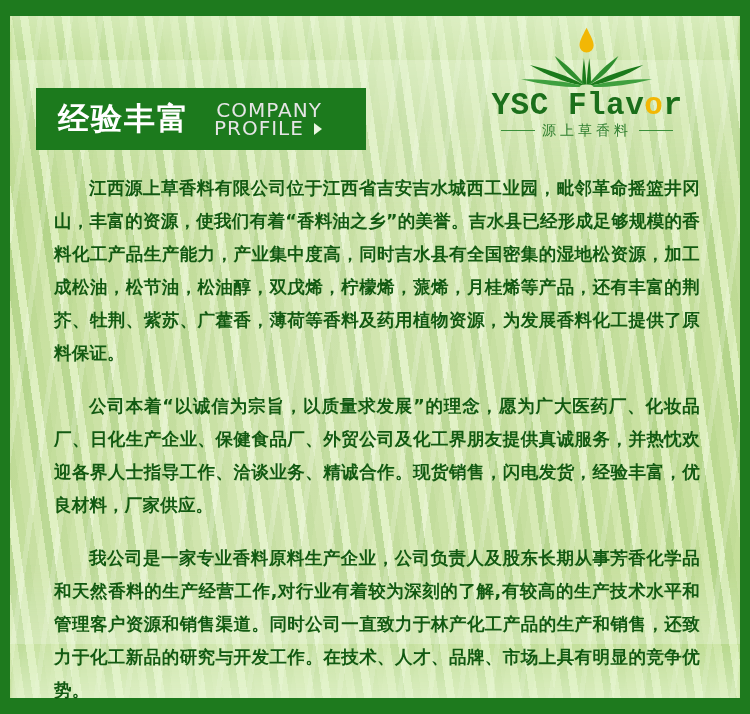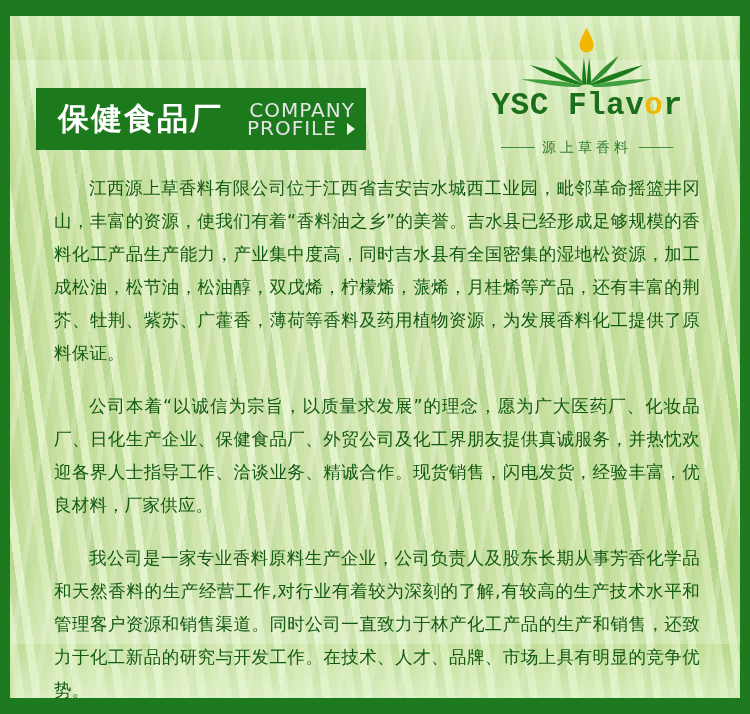--- a/index.html
+++ b/index.html
@@ -106,21 +106,21 @@
     white-space: nowrap;
   }
   .logo-text .drop {
     color: #f2b705;
   }
   .logo-sub-wrap {
     display: flex;
     align-items: center;
     justify-content: center;
     gap: 7px;
-    margin-top: 19px;
+    margin-top: 2px;
   }
   .logo-rule {
     height: 1px;
     width: 34px;
     background: #3a8f3a;
   }
   .logo-sub {
     font-size: 14px;
     color: #2d7d2d;
     letter-spacing: 4px;
@@ -173,21 +173,21 @@
   .body-text {
     position: absolute;
     top: 172px;
     left: 44px;
     right: 40px;
     font-family: "DejaVu Sans", "Liberation Sans", sans-serif;
     color: #125a12;
     font-size: 17.5px;
     line-height: 33px;
     letter-spacing: 0.2px;
-    font-weight: normal;
+    font-weight: bold;
   }
   .body-text p {
     margin: 0 0 20px 0;
     text-indent: 2em;
     text-align: justify;
   }
   .body-text p:last-child { margin-bottom: 0; }
 </style>
 </head>
 <body>
@@ -219,21 +219,21 @@
       <span>YSC Flav</span><span class="drop">o</span><span>r</span>
     </div>
     <div class="logo-sub-wrap">
       <span class="logo-rule"></span>
       <span class="logo-sub">源上草香料</span>
       <span class="logo-rule"></span>
     </div>
   </div>
 
   <div class="title-block">
-    <span class="title-cn">保健食品厂</span>
+    <span class="title-cn">经验丰富</span>
     <span class="title-en">
       <span>COMPANY</span>
       <span class="en2">PROFILE</span>
       <span class="title-arrow"></span>
     </span>
   </div>
 
   <div class="body-text">
     <p>江西源上草香料有限公司位于江西省吉安吉水城西工业园，毗邻革命摇篮井冈山，丰富的资源，使我们有着“香料油之乡”的美誉。吉水县已经形成足够规模的香料化工产品生产能力，产业集中度高，同时吉水县有全国密集的湿地松资源，加工成松油，松节油，松油醇，双戊烯，柠檬烯，蒎烯，月桂烯等产品，还有丰富的荆芥、牡荆、紫苏、广藿香，薄荷等香料及药用植物资源，为发展香料化工提供了原料保证。</p>
     <p>公司本着“以诚信为宗旨，以质量求发展”的理念，愿为广大医药厂、化妆品厂、日化生产企业、保健食品厂、外贸公司及化工界朋友提供真诚服务，并热忱欢迎各界人士指导工作、洽谈业务、精诚合作。现货销售，闪电发货，经验丰富，优良材料，厂家供应。</p>

